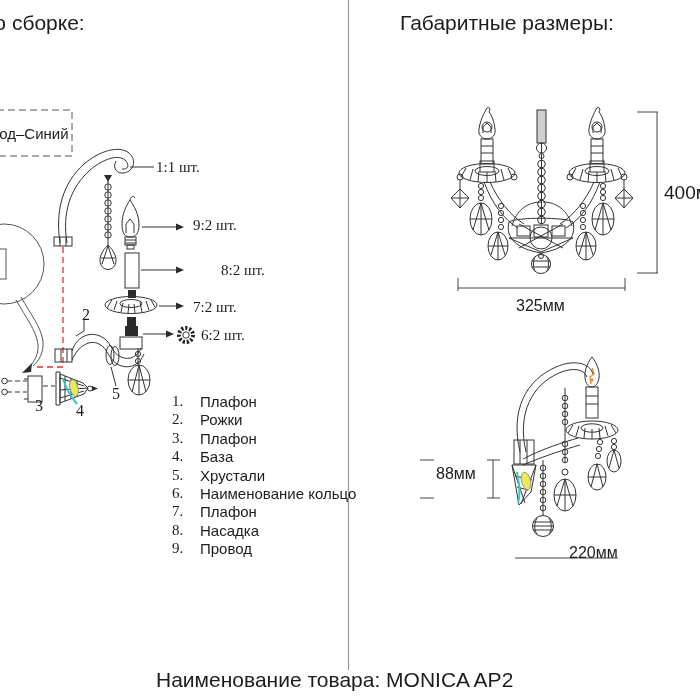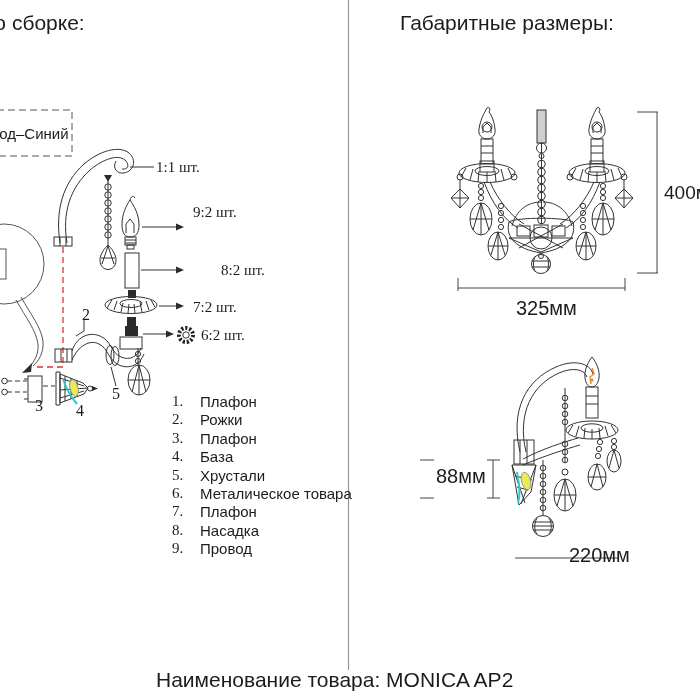--- a/index.html
+++ b/index.html
@@ -5,21 +5,21 @@
   html,body{margin:0;padding:0;}
   body{width:700px;height:700px;position:relative;overflow:hidden;background:#ffffff;
        font-family:"Liberation Sans",sans-serif;color:#1c1c1c;}
   svg{position:absolute;left:0;top:0;}
   .txt{position:absolute;white-space:nowrap;color:#1c1c1c;}
   .sans{font-family:"Liberation Sans",sans-serif;}
   .serif{font-family:"Liberation Serif",serif;}
   .title{font-size:21px;}
   .callout{font-size:15px;}
   .dwgnum{font-size:16px;}
-  .dim{font-size:20px;}
+  .dim{font-size:16px;}
   .plist{position:absolute;left:172px;top:393px;}
   .prow{height:18.4px;display:flex;align-items:flex-start;font-size:15px;}
   .pnum{font-family:"Liberation Serif",serif;width:17px;display:inline-block;}
   .plabel{font-family:"Liberation Sans",sans-serif;margin-left:11px;}
   .ln{stroke:#333;stroke-width:1;fill:none;}
   .lt{stroke:#555;stroke-width:1;fill:none;}
   .fill{fill:#2b2b2b;stroke:none;}
 </style>
 </head>
 <body>
@@ -308,21 +308,21 @@
       <path d="M515,558 H618" stroke="#444" fill="none"></path>
     </g>
   </g>
 </svg>
 
 <div class="txt sans title" style="left:-17px;top:11px;">по сборке:</div>
 <div class="txt sans title" style="left:400px;top:11px;">Габаритные размеры:</div>
 <div class="txt sans" style="left:-36px;top:125px;font-size:15px;">Провод–Синий</div>
 
 <div class="txt serif callout" style="left:156px;top:159px;">1:1 шт.</div>
-<div class="txt serif callout" style="left:193px;top:204px;">9:2 шт.</div>
+<div class="txt serif callout" style="left:193px;top:217px;">9:2 шт.</div>
 <div class="txt serif callout" style="left:193px;top:262px;margin-left:28px;">8:2 шт.</div>
 <div class="txt serif callout" style="left:193px;top:299px;">7:2 шт.</div>
 <div class="txt serif callout" style="left:201px;top:327px;text-align:center;">6:2 шт.</div>
 
 <div class="txt serif dwgnum" style="left:82px;top:306px;">2</div>
 <div class="txt serif dwgnum" style="left:35px;top:397px;">3</div>
 <div class="txt serif dwgnum" style="left:76px;top:402px;">4</div>
 <div class="txt serif dwgnum" style="left:112px;top:385px;">5</div>
 
 <div class="plist">
@@ -341,21 +341,21 @@
   <div class="prow">
       <span class="pnum">4.</span>
       <span class="plabel">База</span>
     </div>
   <div class="prow">
       <span class="pnum">5.</span>
       <span class="plabel">Хрустали</span>
     </div>
   <div class="prow">
       <span class="pnum">6.</span>
-      <span class="plabel">Металическое товара</span>
+      <span class="plabel">Наименование кольцо</span>
     </div>
   <div class="prow">
       <span class="pnum">7.</span>
       <span class="plabel">Плафон</span>
     </div>
   <div class="prow">
       <span class="pnum">8.</span>
       <span class="plabel">Насадка</span>
     </div>
   <div class="prow">

